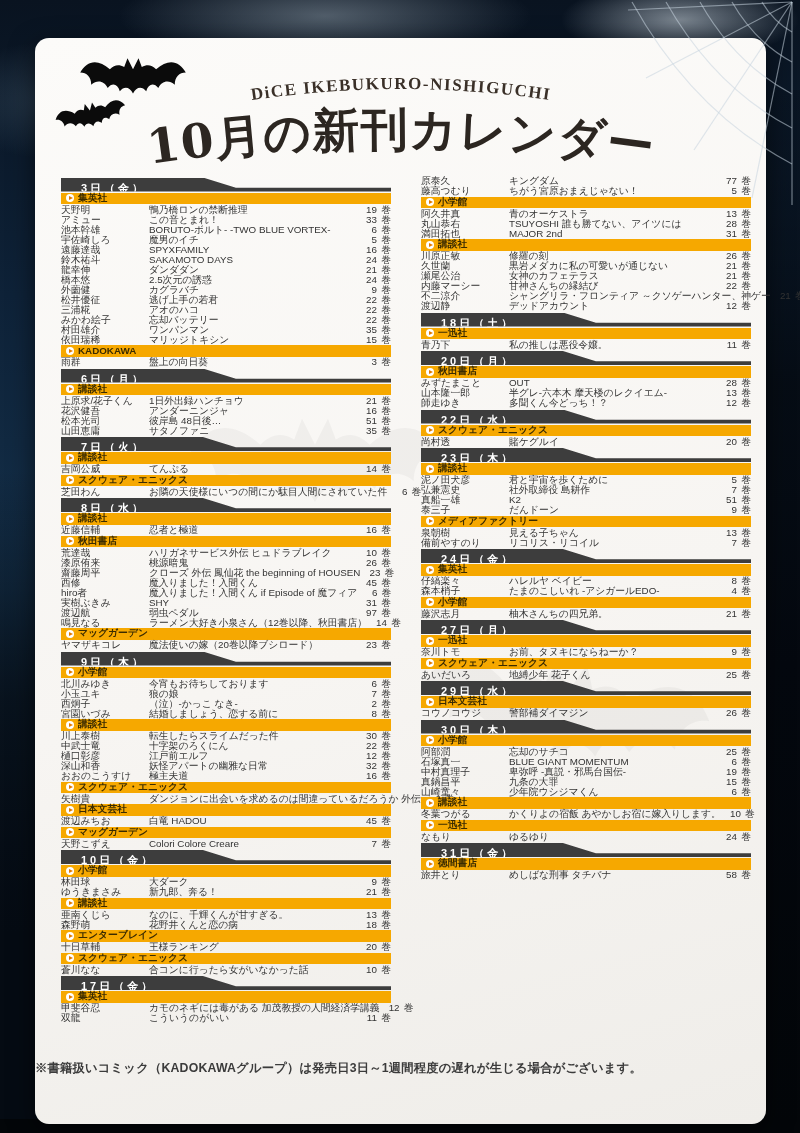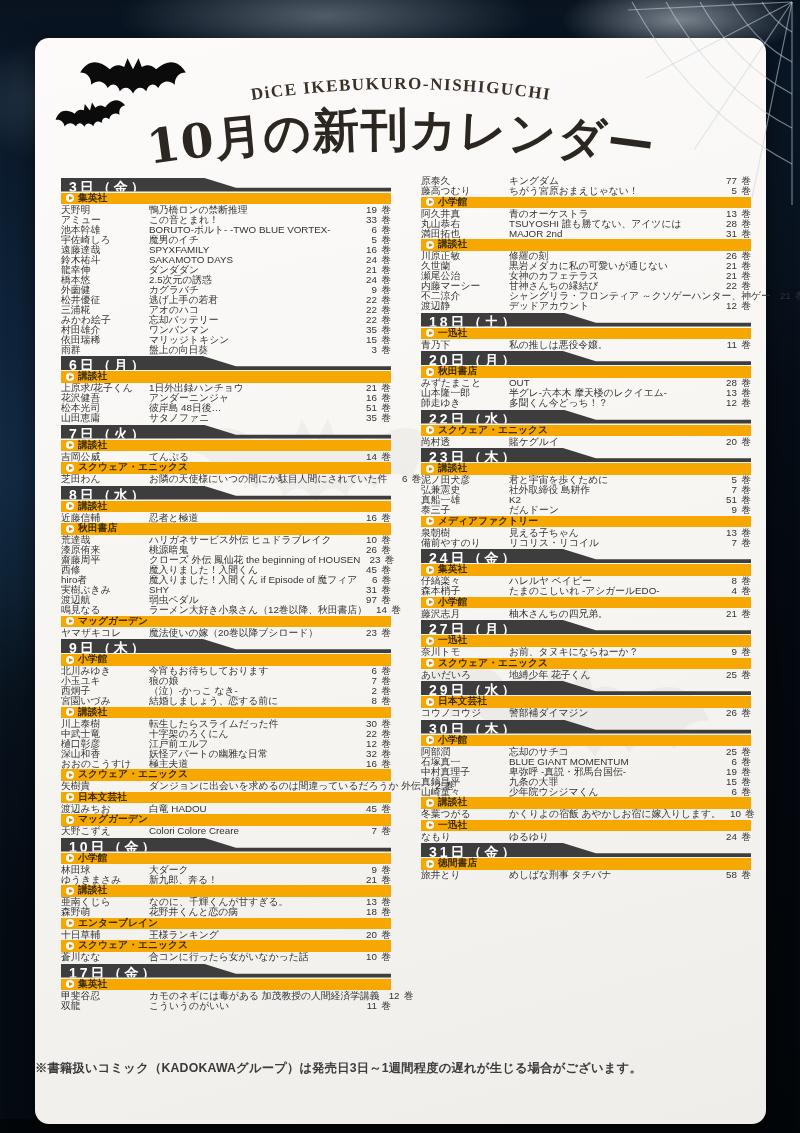--- a/index.html
+++ b/index.html
@@ -36,21 +36,21 @@
   .bat1{left:78px;top:50px;width:110px;height:54px;}
   .bat2{left:54px;top:97px;width:74px;height:37px;transform:rotate(-12deg);}
 
   
   .col{position:absolute;top:138px;width:330px;}
   .col-left{left:26px;}
   .col-right{left:378px;margin-left:8px;}
 
   .date-bar{position:relative;height:14px;background:#3d3d3d;margin:1.5px 0 1px 0;
     clip-path:polygon(0 0,43% 0,53% 74%,100% 74%,100% 100%,0 100%);}
-  .date-label{color:#ffffff;font-size:14px;font-weight:bold;letter-spacing:3px;padding-left:8px;line-height:11px;display:inline-block;white-space:nowrap;}
+  .date-label{color:#ffffff;font-size:11px;font-weight:bold;letter-spacing:3px;padding-left:20px;line-height:11px;display:inline-block;white-space:nowrap;}
 
   .pub-bar{height:11.5px;background:#F6A800;margin:.5px 0;display:flex;align-items:center;gap:4px;padding-left:5px;box-sizing:border-box;}
   .play-icon{width:8px;height:8px;background:#ffffff;border-radius:50%;display:flex;align-items:center;justify-content:center;flex:0 0 auto;}
   .play-tri{width:0;height:0;border-left:4px solid #e07a00;border-top:2.5px solid transparent;border-bottom:2.5px solid transparent;margin-left:1px;}
   .pub-label{font-size:9.8px;font-weight:bold;color:#3a2b00;white-space:nowrap;}
 
   .book-row{height:10px;display:flex;align-items:center;font-size:9.8px;color:#333333;line-height:1;}
   .author{flex:0 0 88px;white-space:nowrap;overflow:visible;}
   .btitle{flex:1 1 auto;white-space:nowrap;overflow:visible;}
   .vol{flex:0 0 20px;text-align:right;white-space:nowrap;}
@@ -177,20 +177,26 @@
         <span class="author">村田雄介</span>
         <span class="btitle">ワンパンマン</span>
         <span class="vol">35</span>
         <span class="unit">巻</span>
       </div>
       <div class="book-row">
         <span class="author">依田瑞稀</span>
         <span class="btitle">マリッジトキシン</span>
         <span class="vol">15</span>
         <span class="unit">巻</span>
+      </div>
+      <div class="pub-bar">
+        <span class="play-icon">
+          <span class="play-tri"></span>
+        </span>
+        <span class="pub-label">KADOKAWA</span>
       </div>
       <div class="book-row">
         <span class="author">雨群</span>
         <span class="btitle">盤上の向日葵</span>
         <span class="vol">3</span>
         <span class="unit">巻</span>
       </div>
       <div class="date-bar"><span class="date-label">6日（月）</span></div>
       <div class="pub-bar">
         <span class="play-icon">

